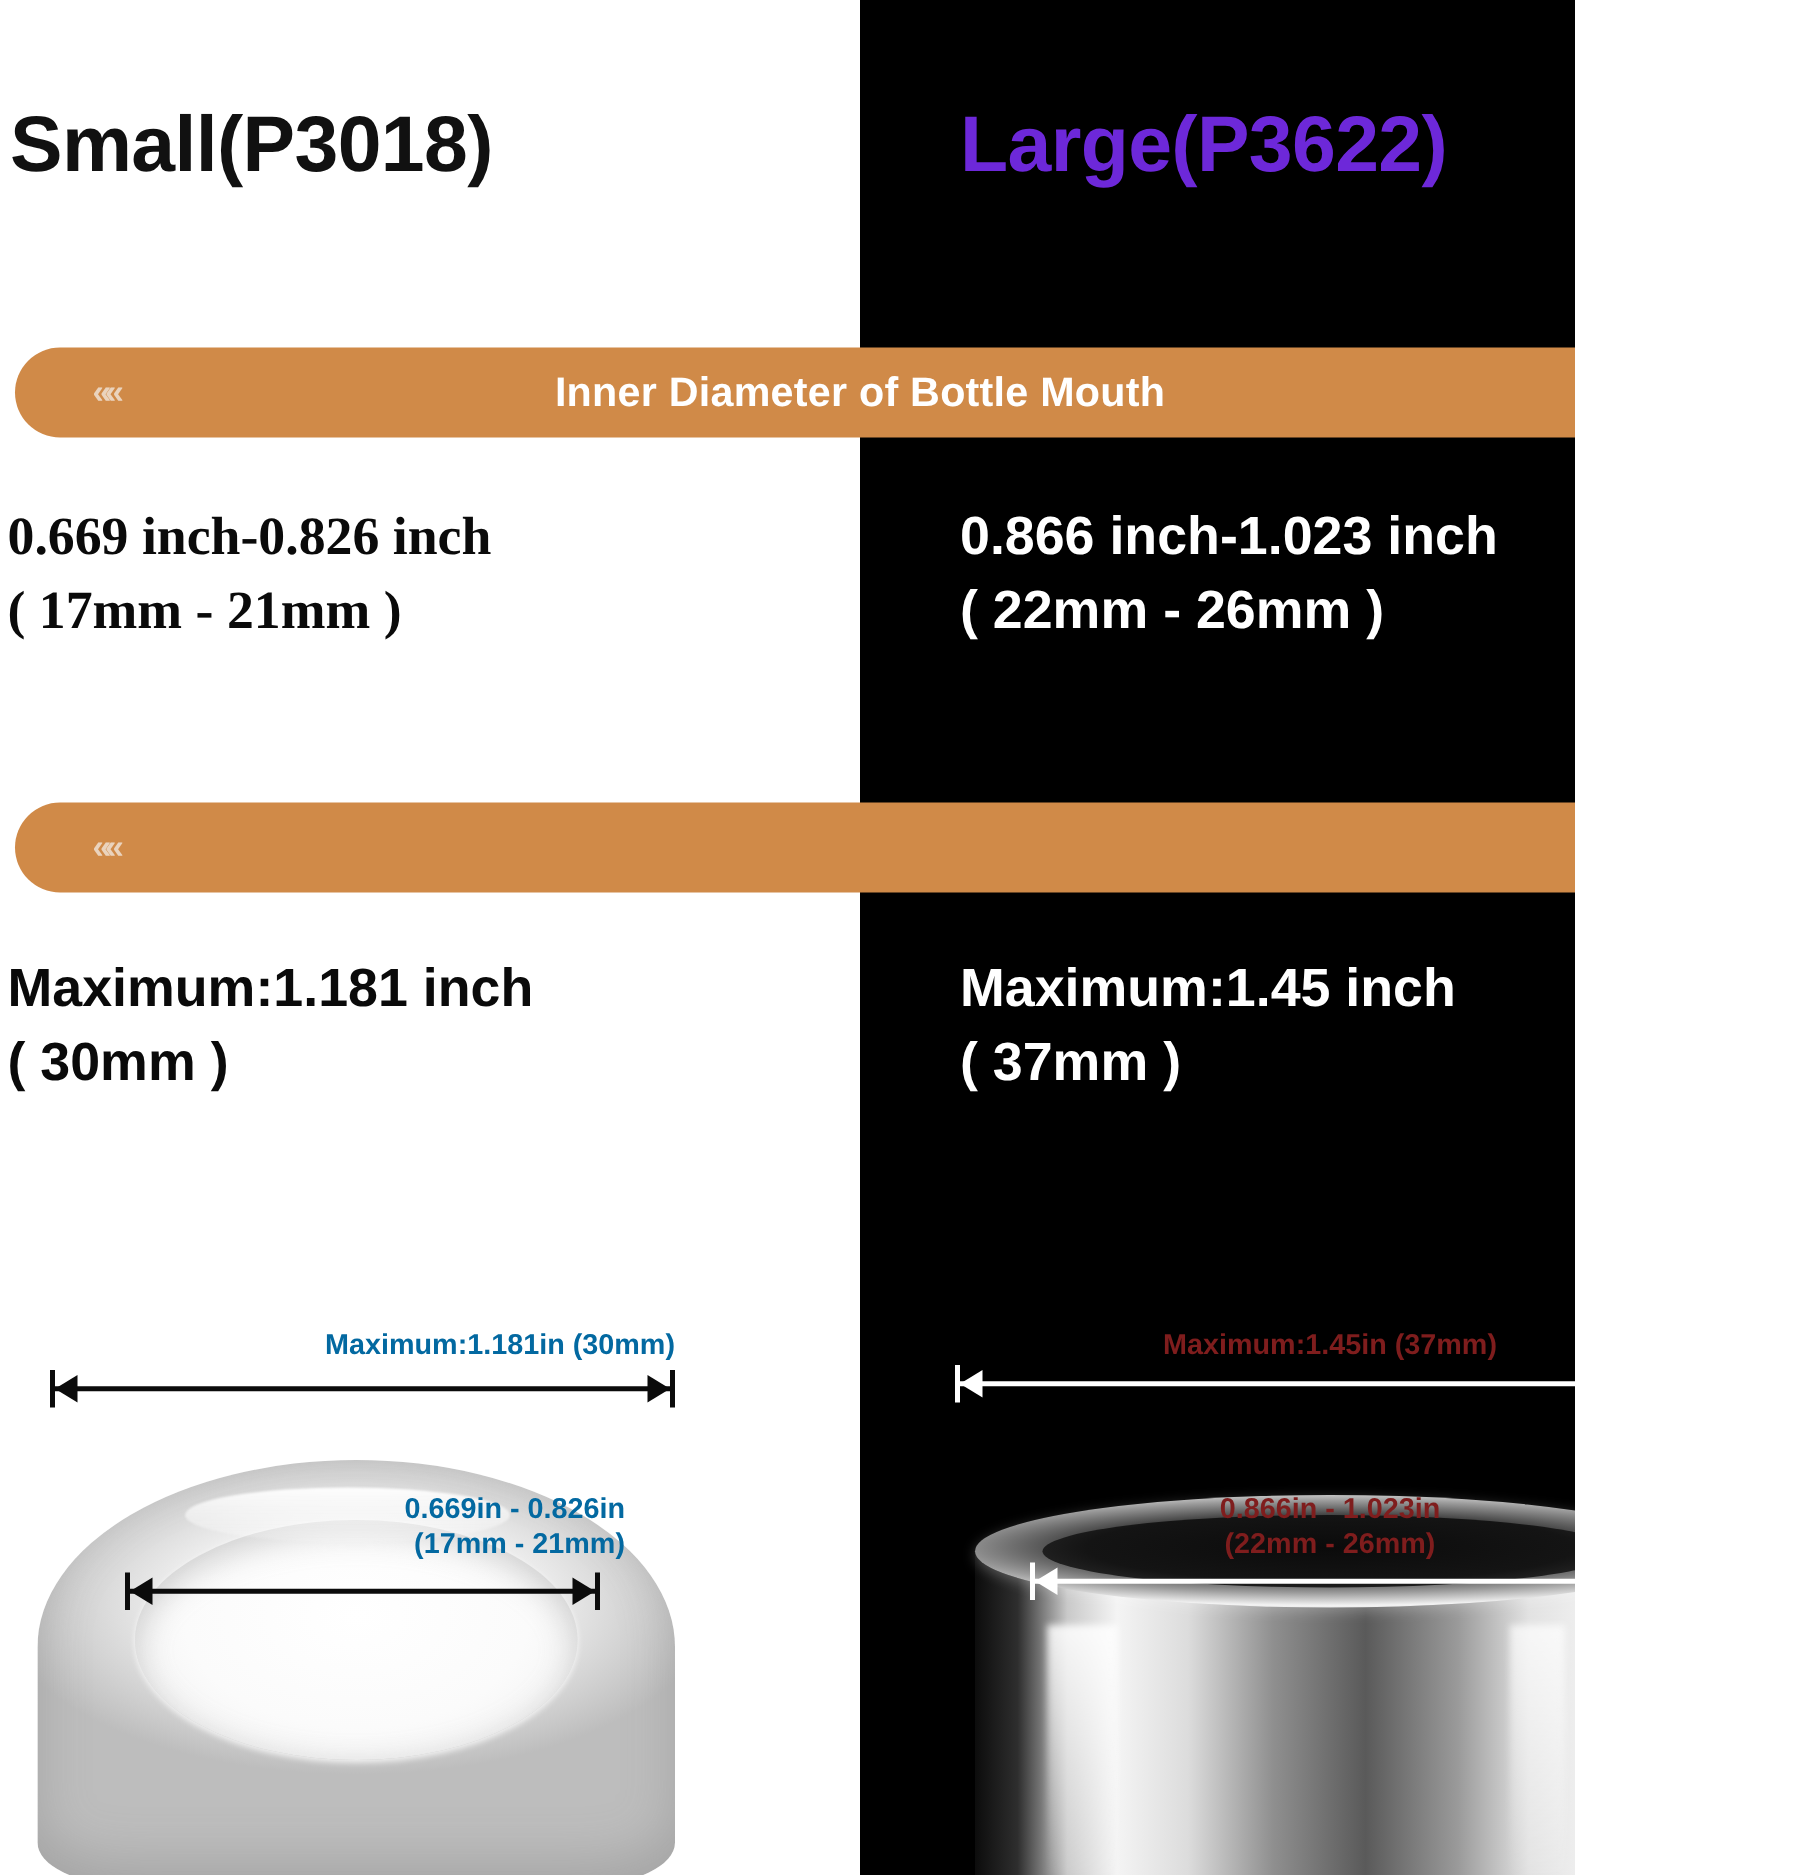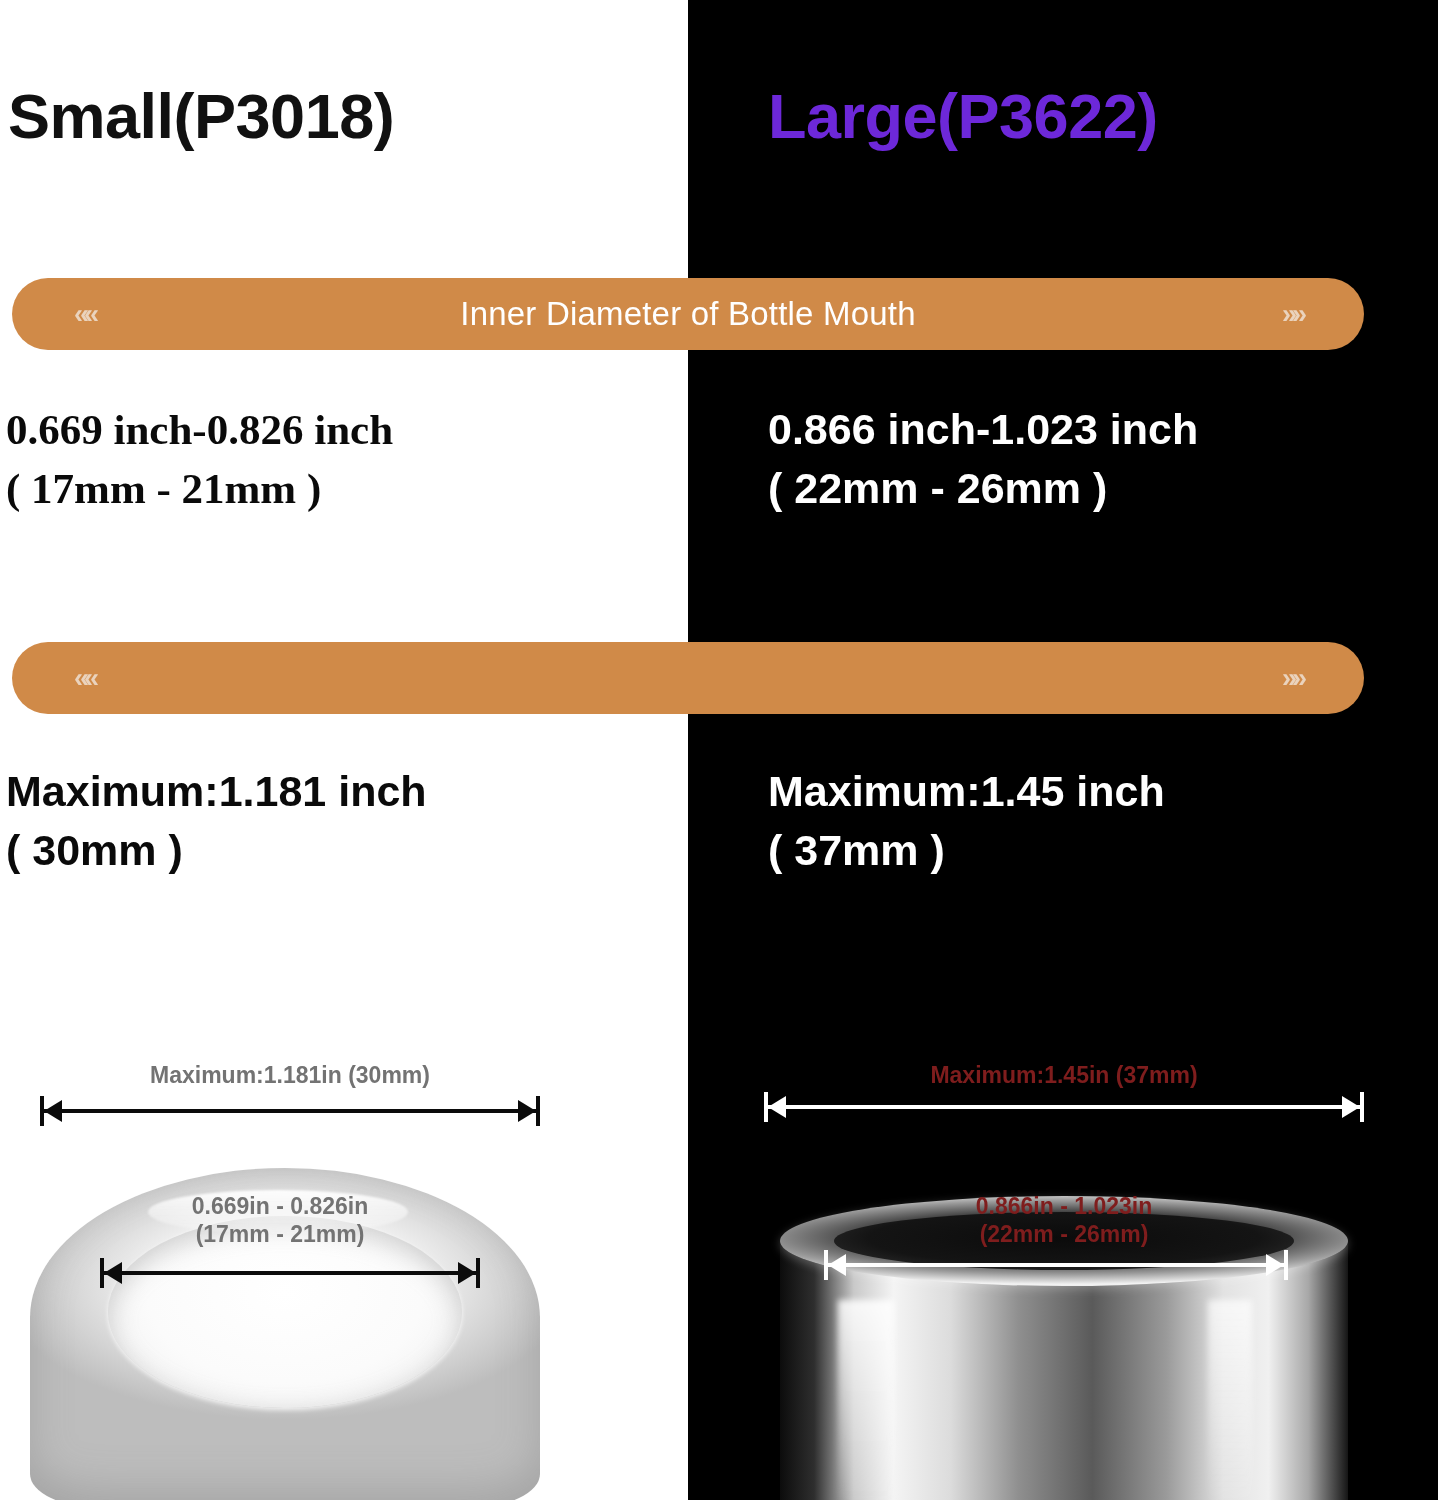--- a/index.html
+++ b/index.html
@@ -5,21 +5,21 @@
   html, body {
     margin: 0;
     padding: 0;
     background: #ffffff;
   }
   body {
     font-family: "Liberation Sans", sans-serif;
   }
   .page {
     position: relative;
-    width: 1438px;
+    width: 1260px;
     height: 1500px;
     overflow: hidden;
     background: #ffffff;
   }
   
   .half-left {
     position: absolute;
     left: 0; top: 0;
     width: 688px; height: 1500px;
     background: #ffffff;
@@ -65,21 +65,21 @@
     display: flex;
     align-items: center;
     justify-content: center;
     box-sizing: border-box;
   }
   .banner-1 { top: 278px; }
   .banner-2 { top: 642px; }
   .banner-text {
     color: #ffffff;
     font-size: 33px;
-    font-weight: normal;
+    font-weight: bold;
     letter-spacing: 0.2px;
   }
   .chev {
     position: absolute;
     color: #efe0d2;
     font-size: 27px;
     font-weight: bold;
     letter-spacing: -5px;
     opacity: 0.85;
   }
@@ -196,21 +196,21 @@
   }
 
   
   .meas-label {
     position: absolute;
     font-size: 23px;
     font-weight: bold;
     white-space: nowrap;
     text-align: center;
   }
-  .meas-label.dark { color: #737373; }
+  .meas-label.dark { color: #0369a1; text-align: right; }
   .meas-label.light { color: #7f1d1d; }
 
   .arrow-line {
     position: absolute;
     height: 4px;
   }
   .arrow-line.dark { background: #0b0b0b; }
   .arrow-line.light { background: #ffffff; }
 
   .cap {

